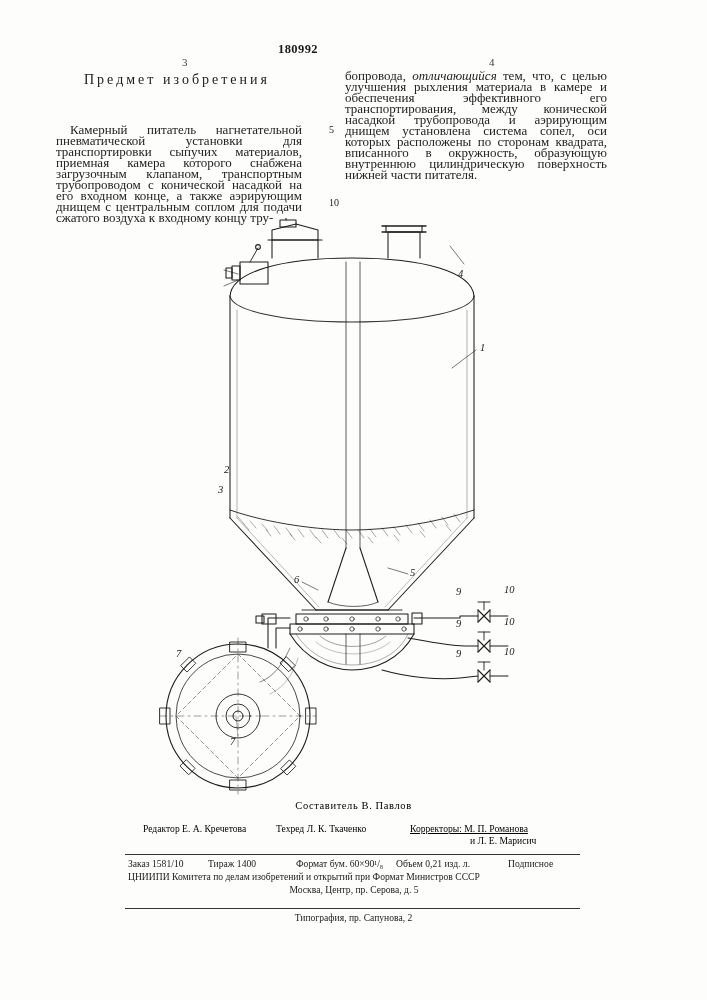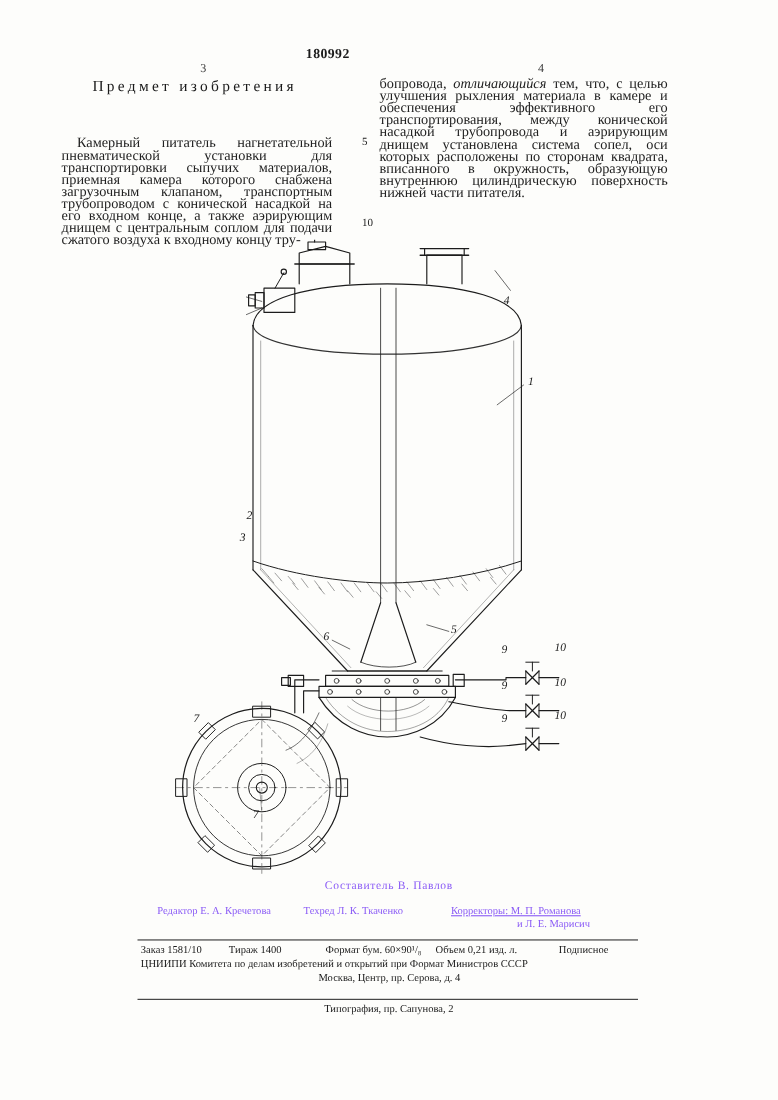--- a/index.html
+++ b/index.html
@@ -100,21 +100,21 @@
     color: #1a1a1a;
   }
 
   
   .footer {
     position: absolute;
     left: 0;
     top: 800px;
     width: 707px;
     font-family: "Liberation Serif", serif;
-    color: #8b5cf6;
+    color: #000000;
   }
   .compiler {
     text-align: center;
     font-size: 10.5px;
     letter-spacing: 0.6px;
     margin-bottom: 12px;
   }
   .credits {
     position: relative;
     height: 30px;
@@ -373,20 +373,20 @@
 
   <div class="order">
     <div class="row1">
       <span class="zakaz">Заказ 1581/10</span>
       <span class="tirazh">Тираж 1400</span>
       <span class="format">Формат бум. 60×90¹/₈</span>
       <span class="obem">Объем 0,21 изд. л.</span>
       <span class="podpisnoe">Подписное</span>
     </div>
     <div class="inst" style="text-align:left">ЦНИИПИ Комитета по делам изобретений и открытий при Формат Министров СССР</div>
-    <div class="centered">Москва, Центр, пр. Серова, д. 4</div>
+    <div class="centered">Москва, Центр, пр. Серова, д. 5</div>
   </div>
 
   <div class="rule r2"></div>
 
   <div class="typo">Типография, пр. Сапунова, 2</div>
 
 </div>
 
 </body></html>

